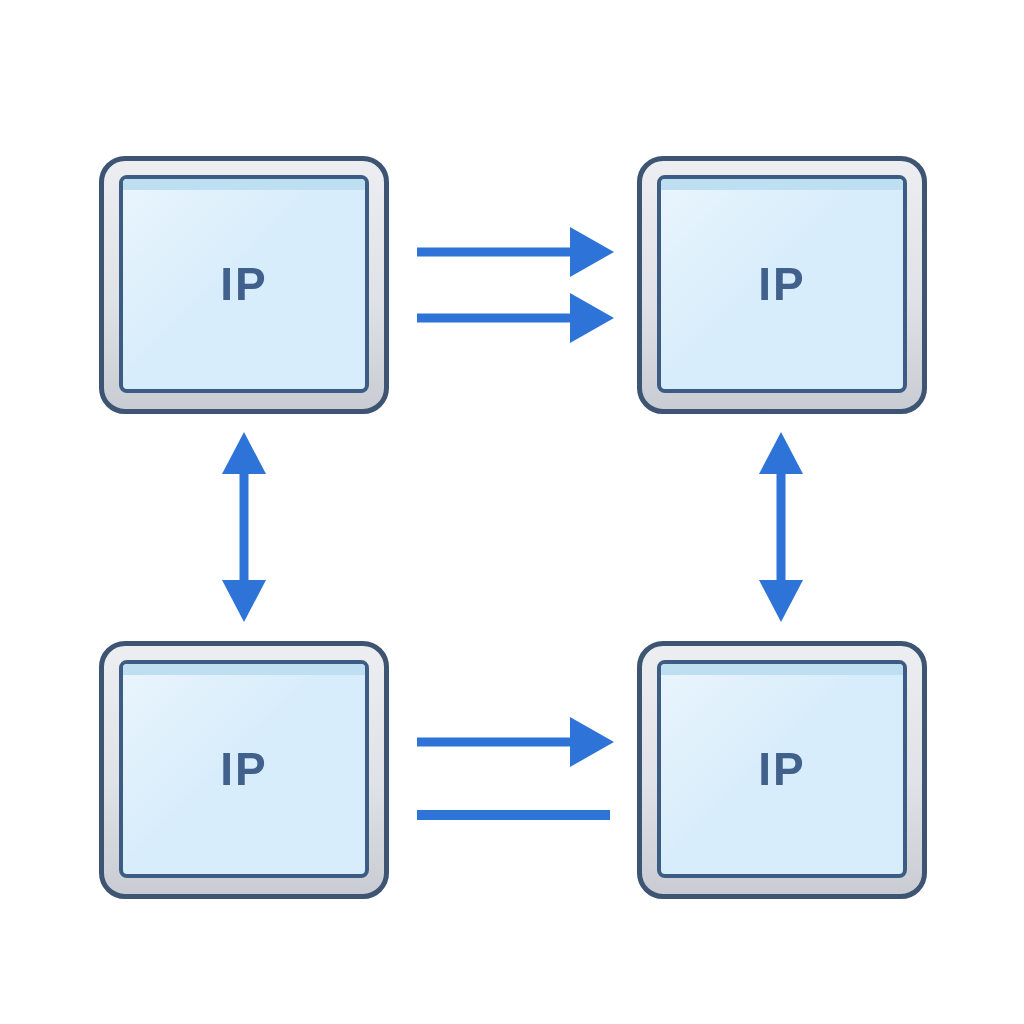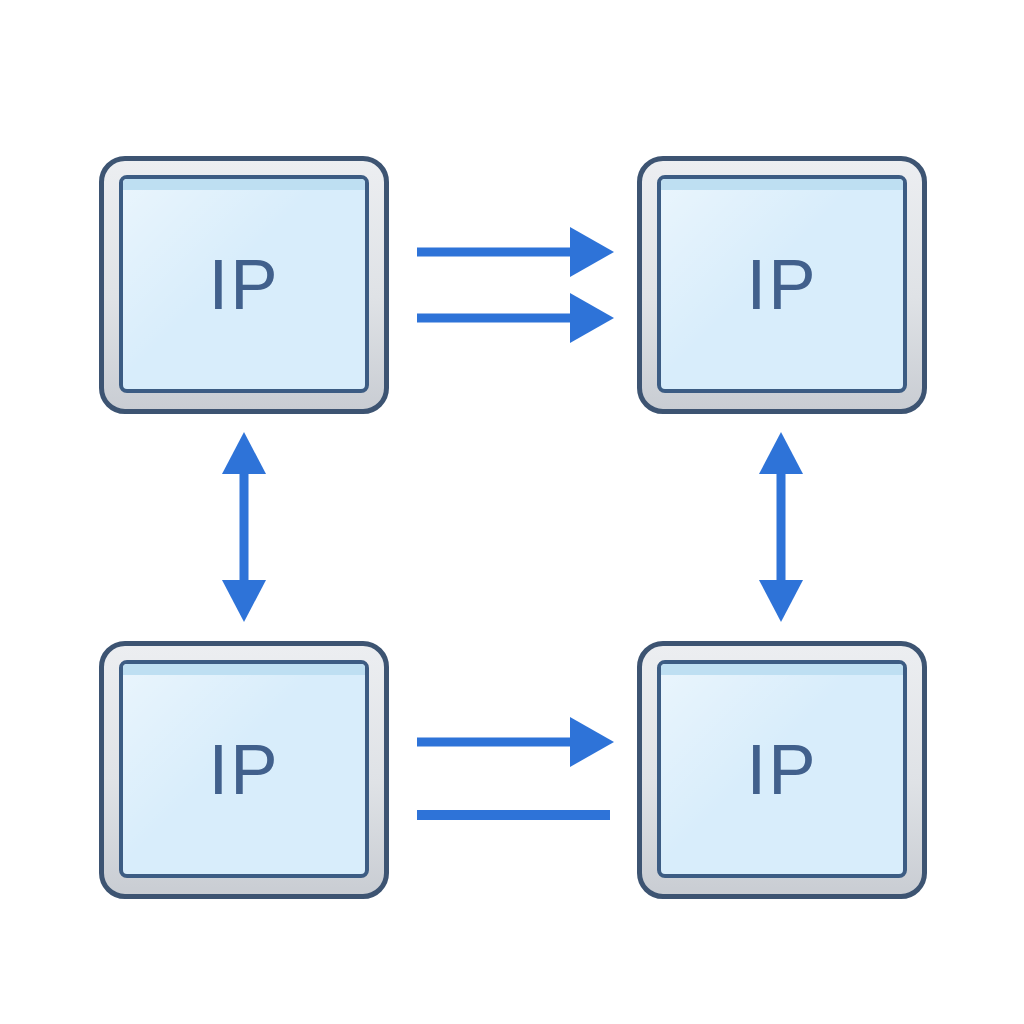--- a/index.html
+++ b/index.html
@@ -44,22 +44,22 @@
   }
   .ip-screen::before {
     content: "";
     position: absolute;
     left: 0; top: 0; right: 0;
     height: 11px;
     background: var(--screen-strip, #bedff2);
   }
   .ip-label {
     position: relative;
-    font-size: 71px;
-    font-weight: normal;
+    font-size: 46px;
+    font-weight: bold;
     letter-spacing: 2px;
     color: var(--label, #41608c);
     line-height: 1;
     user-select: none;
   }
   #box-top-left     { left: 99px;  top: 156px; }
   #box-top-right    { left: 637px; top: 156px; }
   #box-bottom-left  { left: 99px;  top: 641px; }
   #box-bottom-right { left: 637px; top: 641px; }
 

